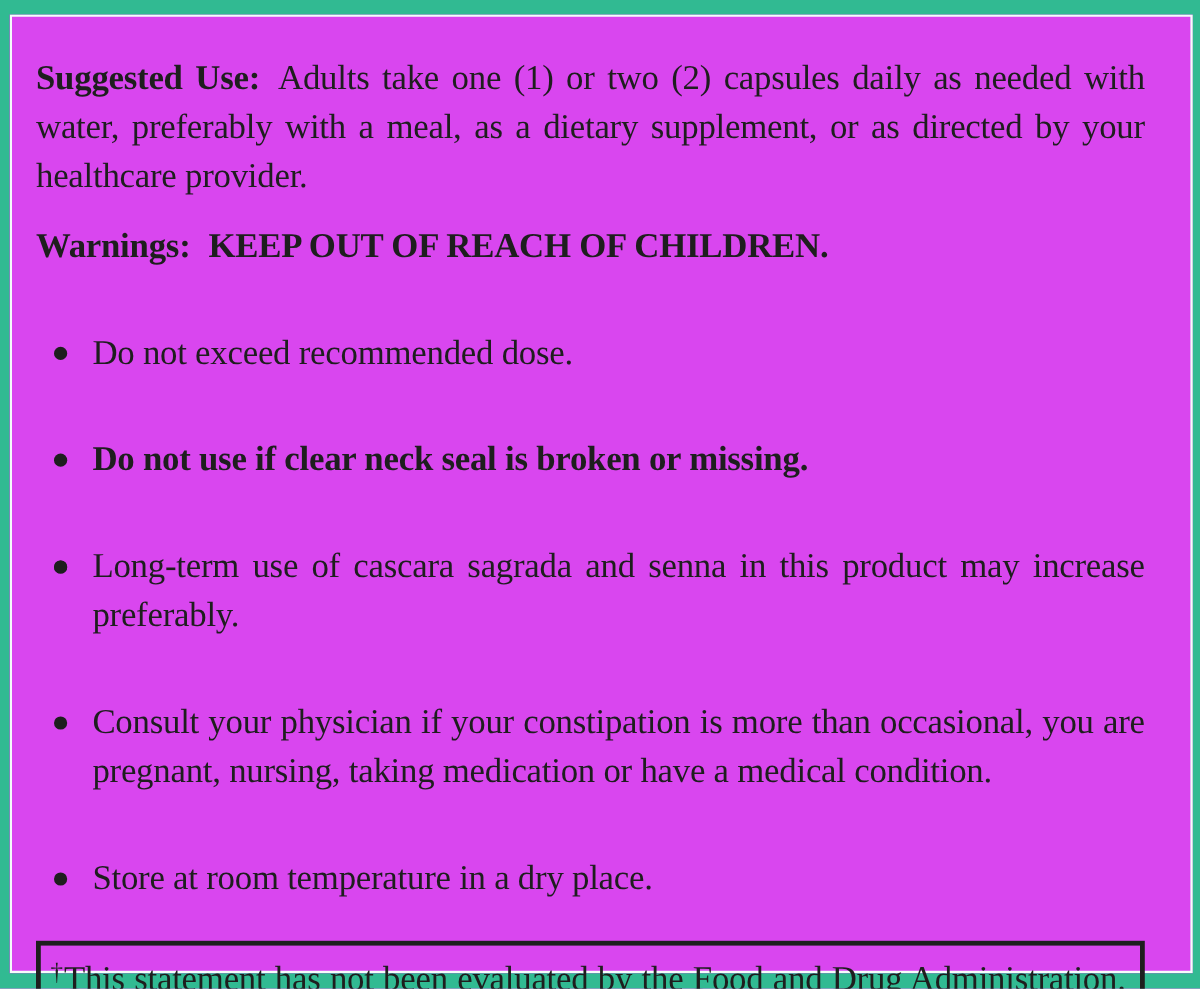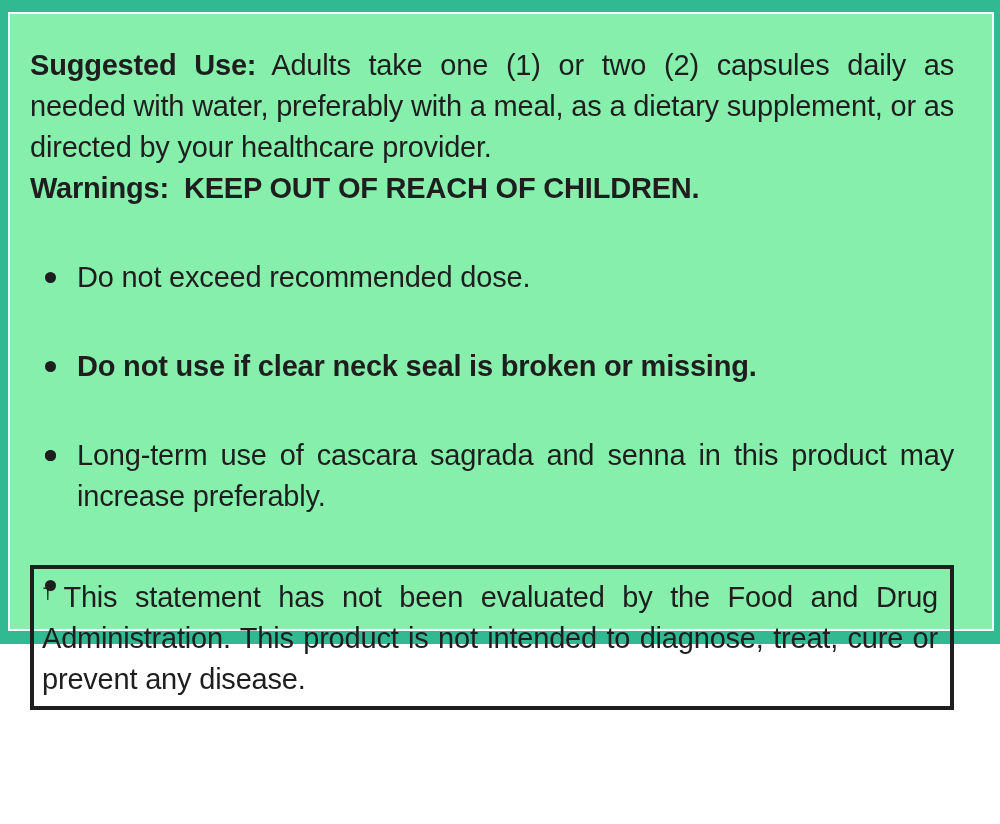--- a/index.html
+++ b/index.html
@@ -9,41 +9,42 @@
   }
   body {
     width: 1000px;
     height: 824px;
     font-family: "Liberation Sans", sans-serif;
     color: var(--text-color, #1e1e1e);
   }
   .frame {
     box-sizing: border-box;
     width: 1000px;
-    height: 644px;
-    background: #86efac;
+    height: 824px;
+    background: #d946ef;
     border-style: solid;
     border-color: var(--frame-color, #31ba92);
     border-width: 12px 6px 13px 8px;
     box-shadow: inset 0 0 0 2px #f3fdfa;
+    font-family: Liberation Serif, serif;
   }
   .content {
     box-sizing: border-box;
     padding: 33px 40px 0 22px;
     font-size: 29px;
     line-height: 41px;
     letter-spacing: -0.2px;
   }
   .para {
     margin: 0;
     text-align: justify;
   }
   .b { font-weight: bold; }
   .gap { margin-right: 15px; }
-  .warn-head { }
+  .warn-head { margin-top: 17px; }
   ul.warnings {
     list-style: none;
     margin: 0;
     padding: 0;
   }
   ul.warnings li {
     position: relative;
     padding-left: 47px;
     text-align: justify;
     margin-top: 48px;
@@ -91,19 +92,24 @@
   </li>
         <li>
     <span class="dot"></span>
   </li>
         <li>
     <span class="dot"></span>
     <span class="li-text">Long-term use of cascara sagrada and senna in this product may increase preferably.</span>
   </li>
         <li>
     <span class="dot"></span>
+    <span class="li-text">Consult your physician if your constipation is more than occasional, you are pregnant, nursing, taking medication or have a medical condition.</span>
+  </li>
+        <li>
+    <span class="dot"></span>
+    <span class="li-text">Store at room temperature in a dry place.</span>
   </li>
       </ul>
 
     <div class="disclaimer"><span class="dagger">†</span><span>This statement has not been evaluated by the Food and Drug Administration. This product is not intended to diagnose, treat, cure or prevent any disease.</span></div>
 
   </div>
 </div>
 
 </body></html>

